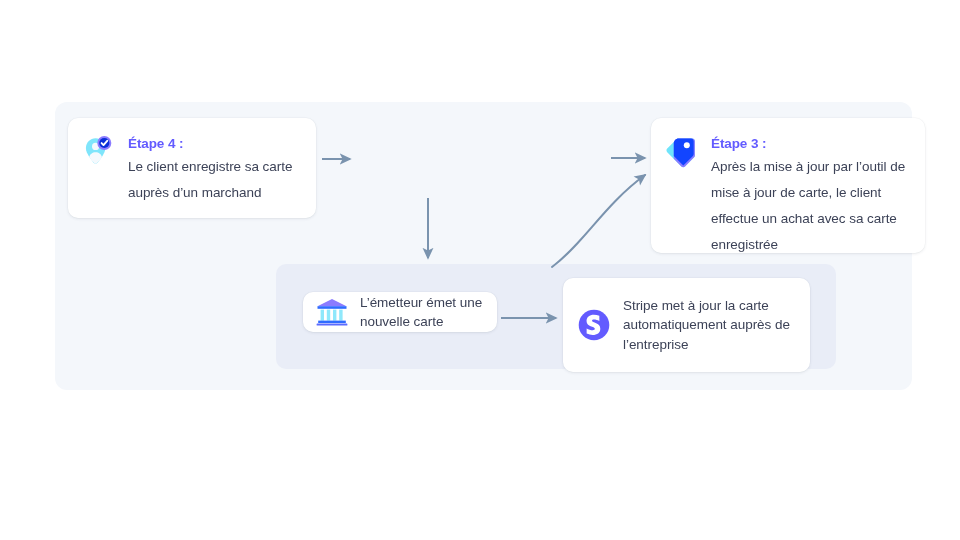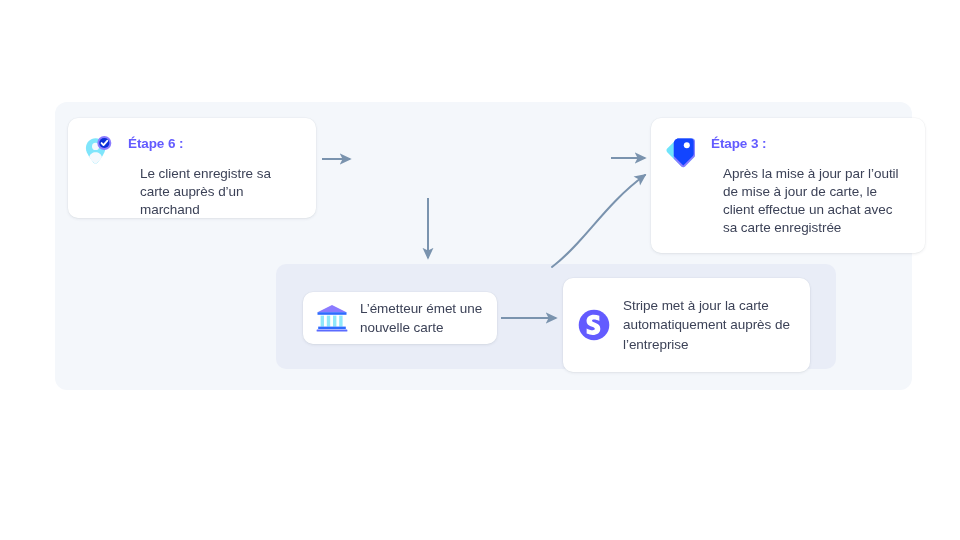--- a/index.html
+++ b/index.html
@@ -68,38 +68,38 @@
     font-weight: bold;
     font-size: 13.5px;
     line-height: 19px;
     margin: 0 0 1px 0;
     letter-spacing: -0.1px;
   }
 
   .step-body {
     color: #3c4257;
     font-size: 13.5px;
-    line-height: 18px;
-    margin: 12px;
+    line-height: 26px;
+    margin: 0;
     letter-spacing: -0.05px;
   }
 
   .plain-body {
     color: #3c4257;
     font-size: 13.5px;
     line-height: 19.5px;
     margin: 0;
     letter-spacing: -0.05px;
   }
 
   
   #card-step1 { left: 68px;  top: 118px; width: 248px; height: 100px; padding: 16px 14px 16px 14px; }
   #card-step2 { left: 357px; top: 118px; width: 248px; height: 78px;  padding: 16px 14px 16px 14px; }
   #card-step3 { left: 651px; top: 118px; width: 274px; height: 135px; padding: 16px 14px 16px 14px; }
-  #card-issuer { left: 303px; top: 292px; width: 194px; height: 52px; padding: 12px 12px 12px 12px; align-items: center; }
+  #card-issuer { left: 303px; top: 292px; width: 194px; height: 40px; padding: 12px 12px 12px 12px; align-items: center; }
   #card-stripe { left: 563px; top: 278px; width: 247px; height: 94px; padding: 14px 14px 14px 14px; align-items: center; }
 
   #card-step1 .card-text,
   #card-step2 .card-text,
   #card-step3 .card-text { margin-left: 12px; }
   #card-issuer .card-text { margin-left: 11px; }
   #card-stripe .card-text { margin-left: 12px; }
 
   
   #connectors {
@@ -153,21 +153,21 @@
       <svg class="icon-svg" viewBox="0 0 34 34" xmlns="http://www.w3.org/2000/svg">
         <path d="M13.6 4.2 C8.2 4.2 3.9 8.5 3.9 13.9 C3.9 19.5 9.9 26.6 12.3 29.2 C13.0 29.9 14.2 29.9 14.9 29.2 C17.3 26.6 23.3 19.5 23.3 13.9 C23.3 8.5 19.0 4.2 13.6 4.2 Z" fill="#7fe5fb"></path>
         <circle cx="13.6" cy="12.4" r="3.6" fill="#f4f9fd"></circle>
         <path d="M13.6 18.2 C10.4 18.2 7.8 20.3 7.2 23.1 C8.9 25.7 11.1 28.2 12.3 29.2 C13.0 29.9 14.2 29.9 14.9 29.2 C16.1 28.2 18.3 25.7 20.0 23.1 C19.4 20.3 16.8 18.2 13.6 18.2 Z" fill="#f4f9fd"></path>
         <circle cx="22.3" cy="9.0" r="7.0" fill="#8b7bff"></circle>
         <circle cx="22.3" cy="9.0" r="5.1" fill="#0a2fd8"></circle>
         <path d="M19.6 9.1 L21.5 11.1 L25.2 6.8" fill="none" stroke="#ffffff" stroke-width="1.9" stroke-linecap="round" stroke-linejoin="round"></path>
       </svg>
     </div>
     <div class="card-text">
-      <p class="step-title">Étape 6 :</p>
+      <p class="step-title">Étape 4 :</p>
       <p class="step-body">Le client enregistre sa carte auprès d’un marchand</p>
     </div>
   </div>
 
 
   <div class="card" id="card-step3">
     <div class="card-icon">
       <svg class="icon-svg" viewBox="0 0 34 34" xmlns="http://www.w3.org/2000/svg">
         <path d="M13.0 4.5 L27.2 4.5 C28.7 4.5 29.9 5.7 29.9 7.2 L29.9 21.4 C29.9 22.1 29.6 22.8 29.1 23.3 L20.0 32.4 C19.0 33.4 17.4 33.4 16.4 32.4 L2.2 18.2 C1.2 17.2 1.2 15.6 2.2 14.6 L11.1 5.7 C11.6 5.0 12.3 4.5 13.0 4.5 Z" fill="#6fe4fb"></path>
         <path d="M13.6 4.5 L27.2 4.5 C28.7 4.5 29.9 5.7 29.9 7.2 L29.9 21.4 C29.9 22.1 29.6 22.8 29.1 23.3 L20.0 32.4 C19.0 33.4 17.4 33.4 16.4 32.4 L8.8 24.8 L8.8 9.4 C8.8 6.7 10.9 4.5 13.6 4.5 Z" fill="#8b7bff"></path>

